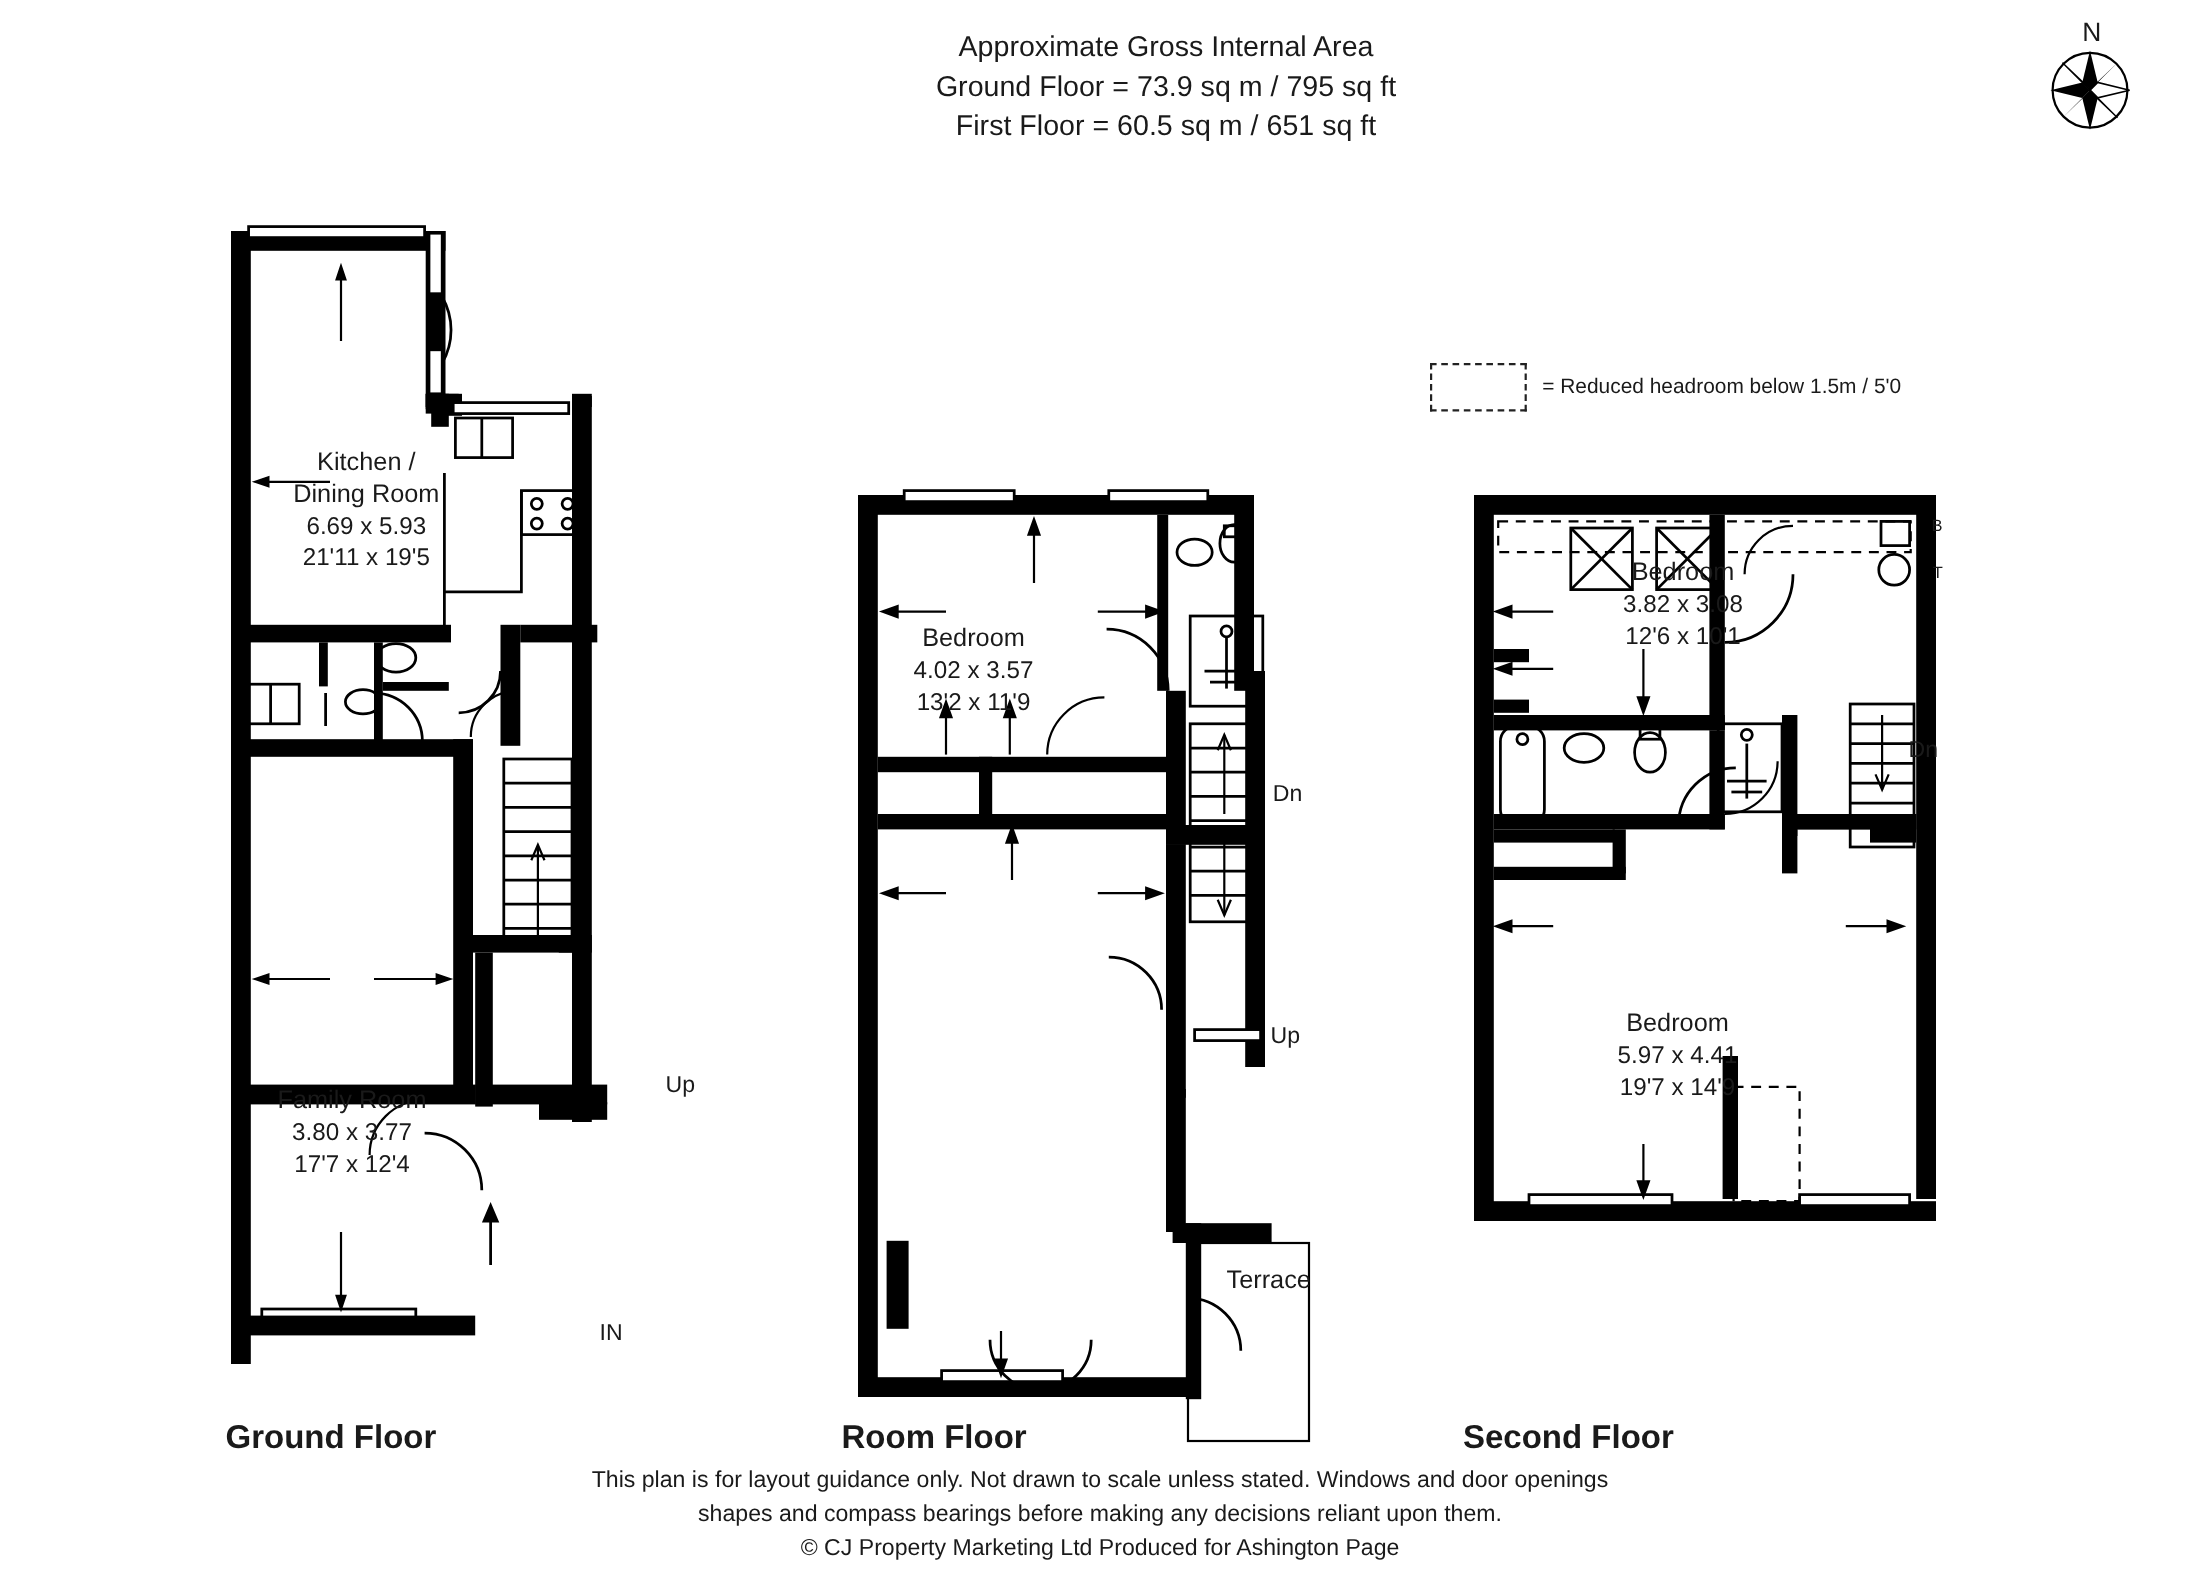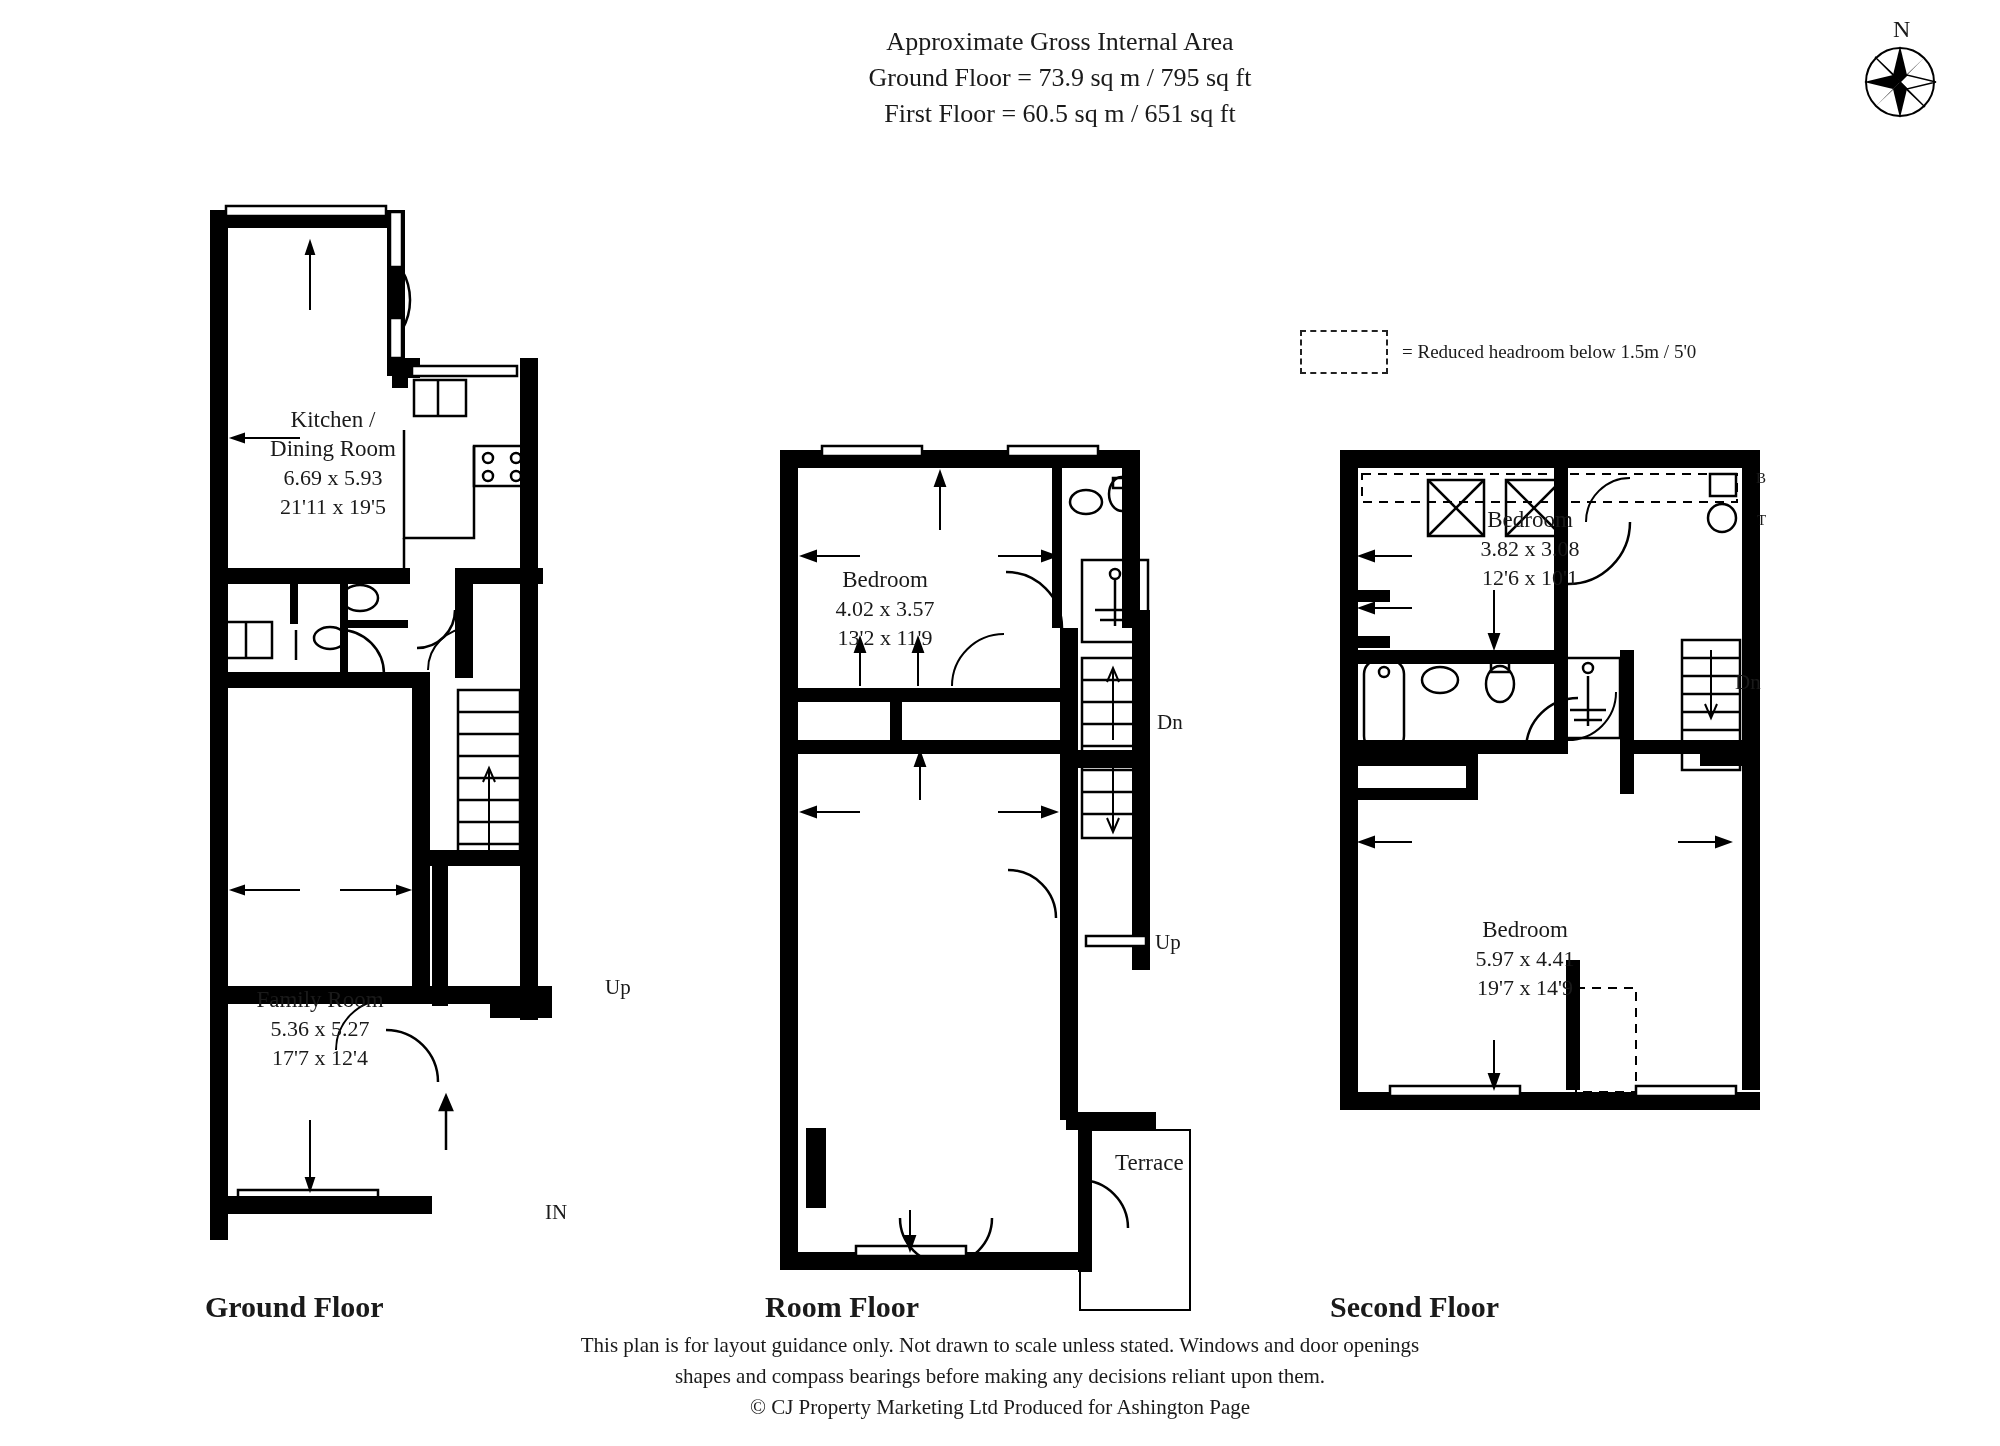--- a/index.html
+++ b/index.html
@@ -1,21 +1,21 @@
 <!DOCTYPE html>
 <html><head>
 <meta charset="utf-8">
 <style>
   html,body{margin:0;padding:0;}
   body{
     width:2000px;height:1446px;background:#ffffff;
     font-family:"Liberation Sans", sans-serif;color:#1a1a1a;
     position:relative;overflow:hidden;
   }
-  .plan{position:absolute;top:0;left:0;width:2000px;height:1446px;font-family:Liberation Serif, serif;}
+  .plan{position:absolute;top:0;left:0;width:2000px;height:1446px;}
   
   .header{
     position:absolute;left:700;top:24px;width:720px;text-align:center;
     font-size:26px;line-height:36px;
   }
   .header div{white-space:nowrap;}
   
   .compass{position:absolute;left:1845px;top:20px;width:110px;height:110px;}
   .compass .n{position:absolute;left:48px;top:-4px;font-size:24px;}
   
@@ -181,21 +181,21 @@
   </svg>
 
   <div class="room big" style="left:218px;top:405px;width:230px;">
     <div class="nm">Kitchen /</div>
     <div class="nm">Dining Room</div>
     <div>6.69 x 5.93</div>
     <div>21'11 x 19'5</div>
   </div>
   <div class="room big" style="left:170px;top:985px;width:300px;">
     <div class="nm">Family Room</div>
-    <div>5.36 x 5.27</div>
+    <div>3.80 x 3.77</div>
     <div>17'7 x 12'4</div>
   </div>
   <div class="small-lbl" style="left:605px;top:975px;">Up</div>
   <div class="small-lbl" style="left:545px;top:1200px;">IN</div>
   <div class="caption" style="left:205px;top:1290px;">Ground Floor</div>
 
   <svg width="440" height="900" style="left:770px; top:440px;">
     <g fill="#000">
 
       <rect x="10" y="10" width="18" height="810"></rect>

